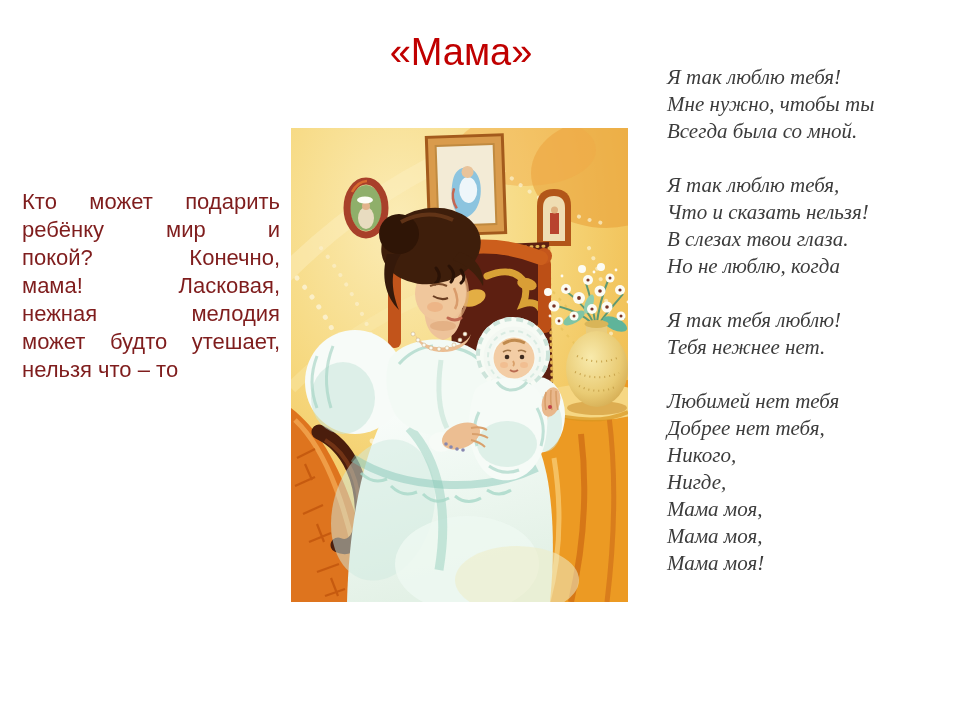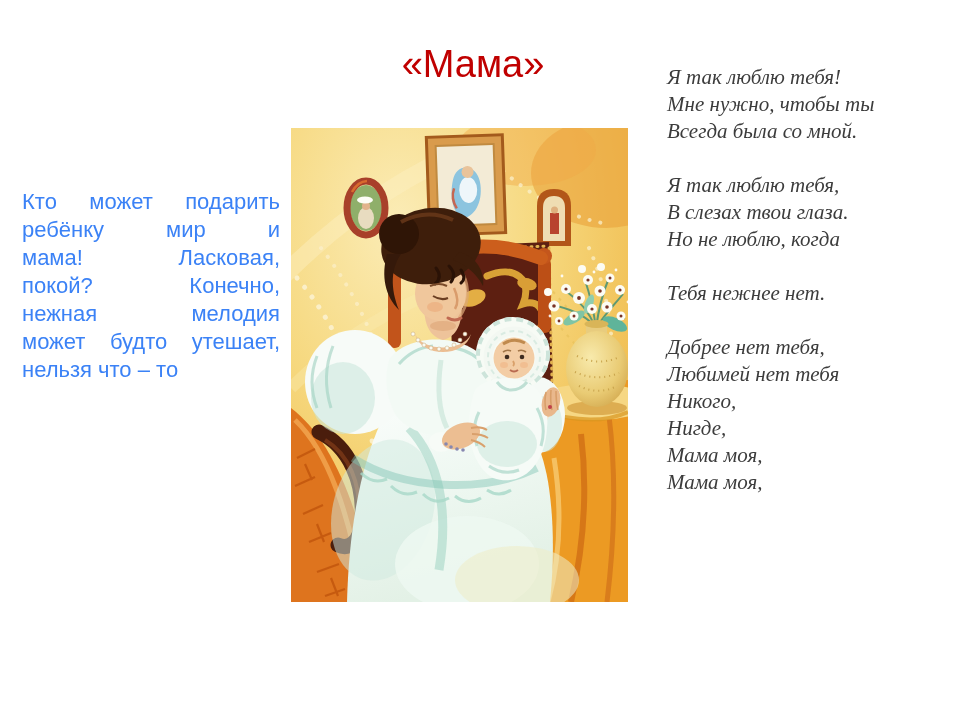--- a/index.html
+++ b/index.html
@@ -8,35 +8,35 @@
     background: #FFFFFF;
     font-family: "Liberation Sans", sans-serif;
     position: relative;
     overflow: hidden;
   }
   .slide { position: absolute; inset: 0; width: 960px; height: 720px; background: #FFFFFF; }
 
   .slide-title {
     position: absolute;
     left: 0; top: 30px; width: 922px;
-    margin: 12px;
+    margin: 0;
     text-align: center;
     font-size: 38px;
     line-height: 1.2;
     font-weight: 400;
     color: #C00000;
     font-family: "Liberation Sans", sans-serif;
   }
 
   .lead {
     position: absolute;
     left: 22px; top: 188px; width: 258px;
     font-size: 22px;
     line-height: 28px;
-    color: #3b82f6;
+    color: #7f1d1d;
   }
   .lead-line { text-align: justify; text-align-last: justify; white-space: nowrap0; }
   .lead-line:last-child { text-align-last: left; }
 
   .painting {
     position: absolute;
     left: 291px; top: 128px;
     width: 337px; height: 474px;
   }
   .painting svg { display: block; }
@@ -55,22 +55,22 @@
 </head>
 <body>
 
 <div class="slide">
 
   <h1 class="slide-title">«Мама»</h1>
 
   <div class="lead">
       <div class="lead-line">Кто может подарить</div>
       <div class="lead-line">ребёнку мир и</div>
+      <div class="lead-line">покой? Конечно,</div>
       <div class="lead-line">мама! Ласковая,</div>
-      <div class="lead-line">покой? Конечно,</div>
       <div class="lead-line">нежная мелодия</div>
       <div class="lead-line">может будто утешает,</div>
       <div class="lead-line">нельзя что – то</div>
     </div>
 
   <div class="painting">
     <svg viewBox="0 0 337 474" width="337" height="474">
       <defs>
         <radialGradient id="wallG" cx="32%" cy="20%" r="95%">
           <stop offset="0" stop-color="#FBECB6"></stop>
@@ -296,26 +296,29 @@
       </g>
     </svg>
   </div>
 
   <div class="poem">
       <div class="poem-line">Я так люблю тебя!</div>
       <div class="poem-line">Мне нужно, чтобы ты</div>
       <div class="poem-line">Всегда была со мной.</div>
       <div class="poem-line"></div>
       <div class="poem-line">Я так люблю тебя,</div>
+      <div class="poem-line">Что и сказать нельзя!</div>
       <div class="poem-line">В слезах твои глаза.</div>
       <div class="poem-line">Но не люблю, когда</div>
       <div class="poem-line"></div>
+      <div class="poem-line">Я так тебя люблю!</div>
       <div class="poem-line">Тебя нежнее нет.</div>
       <div class="poem-line"></div>
+      <div class="poem-line">Любимей нет тебя</div>
       <div class="poem-line">Добрее нет тебя,</div>
-      <div class="poem-line">Любимей нет тебя</div>
       <div class="poem-line">Никого,</div>
       <div class="poem-line">Нигде,</div>
       <div class="poem-line">Мама моя,</div>
       <div class="poem-line">Мама моя,</div>
+      <div class="poem-line">Мама моя!</div>
     </div>
 
 </div>
 
 </body></html>

